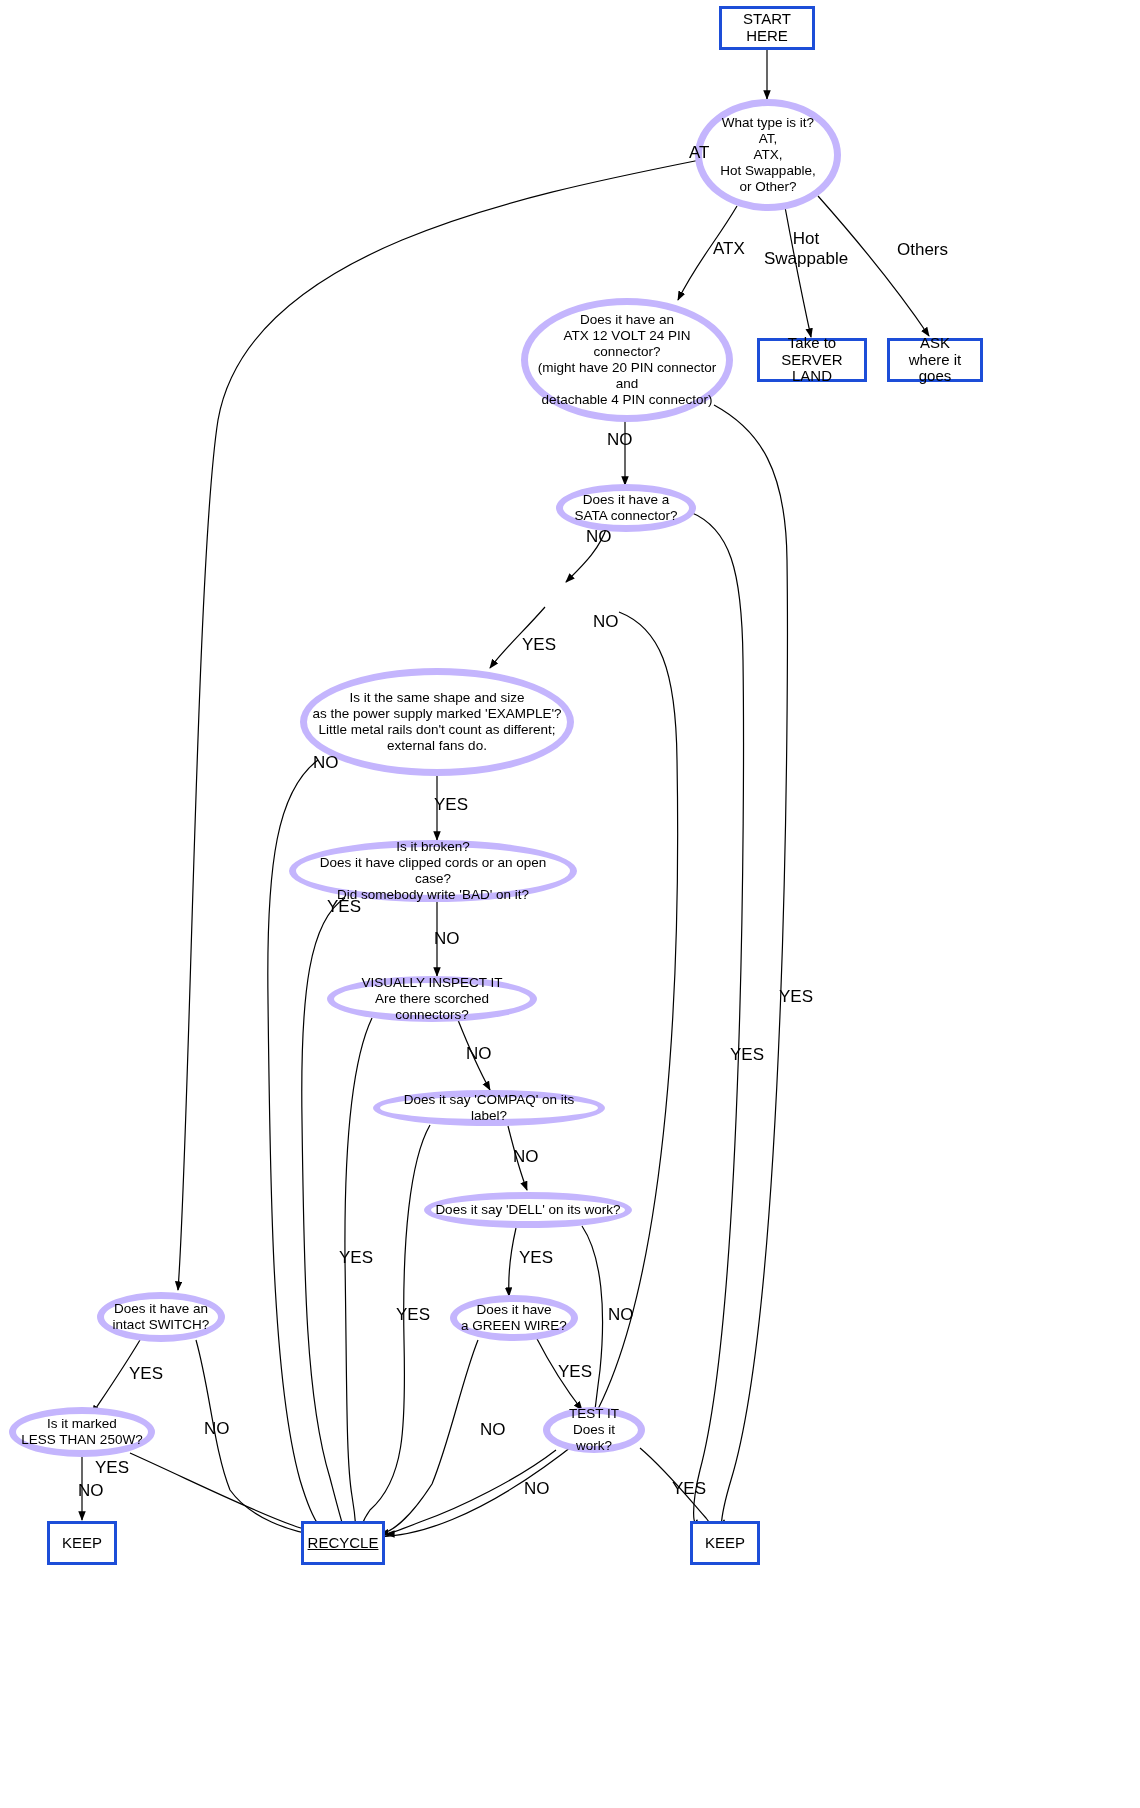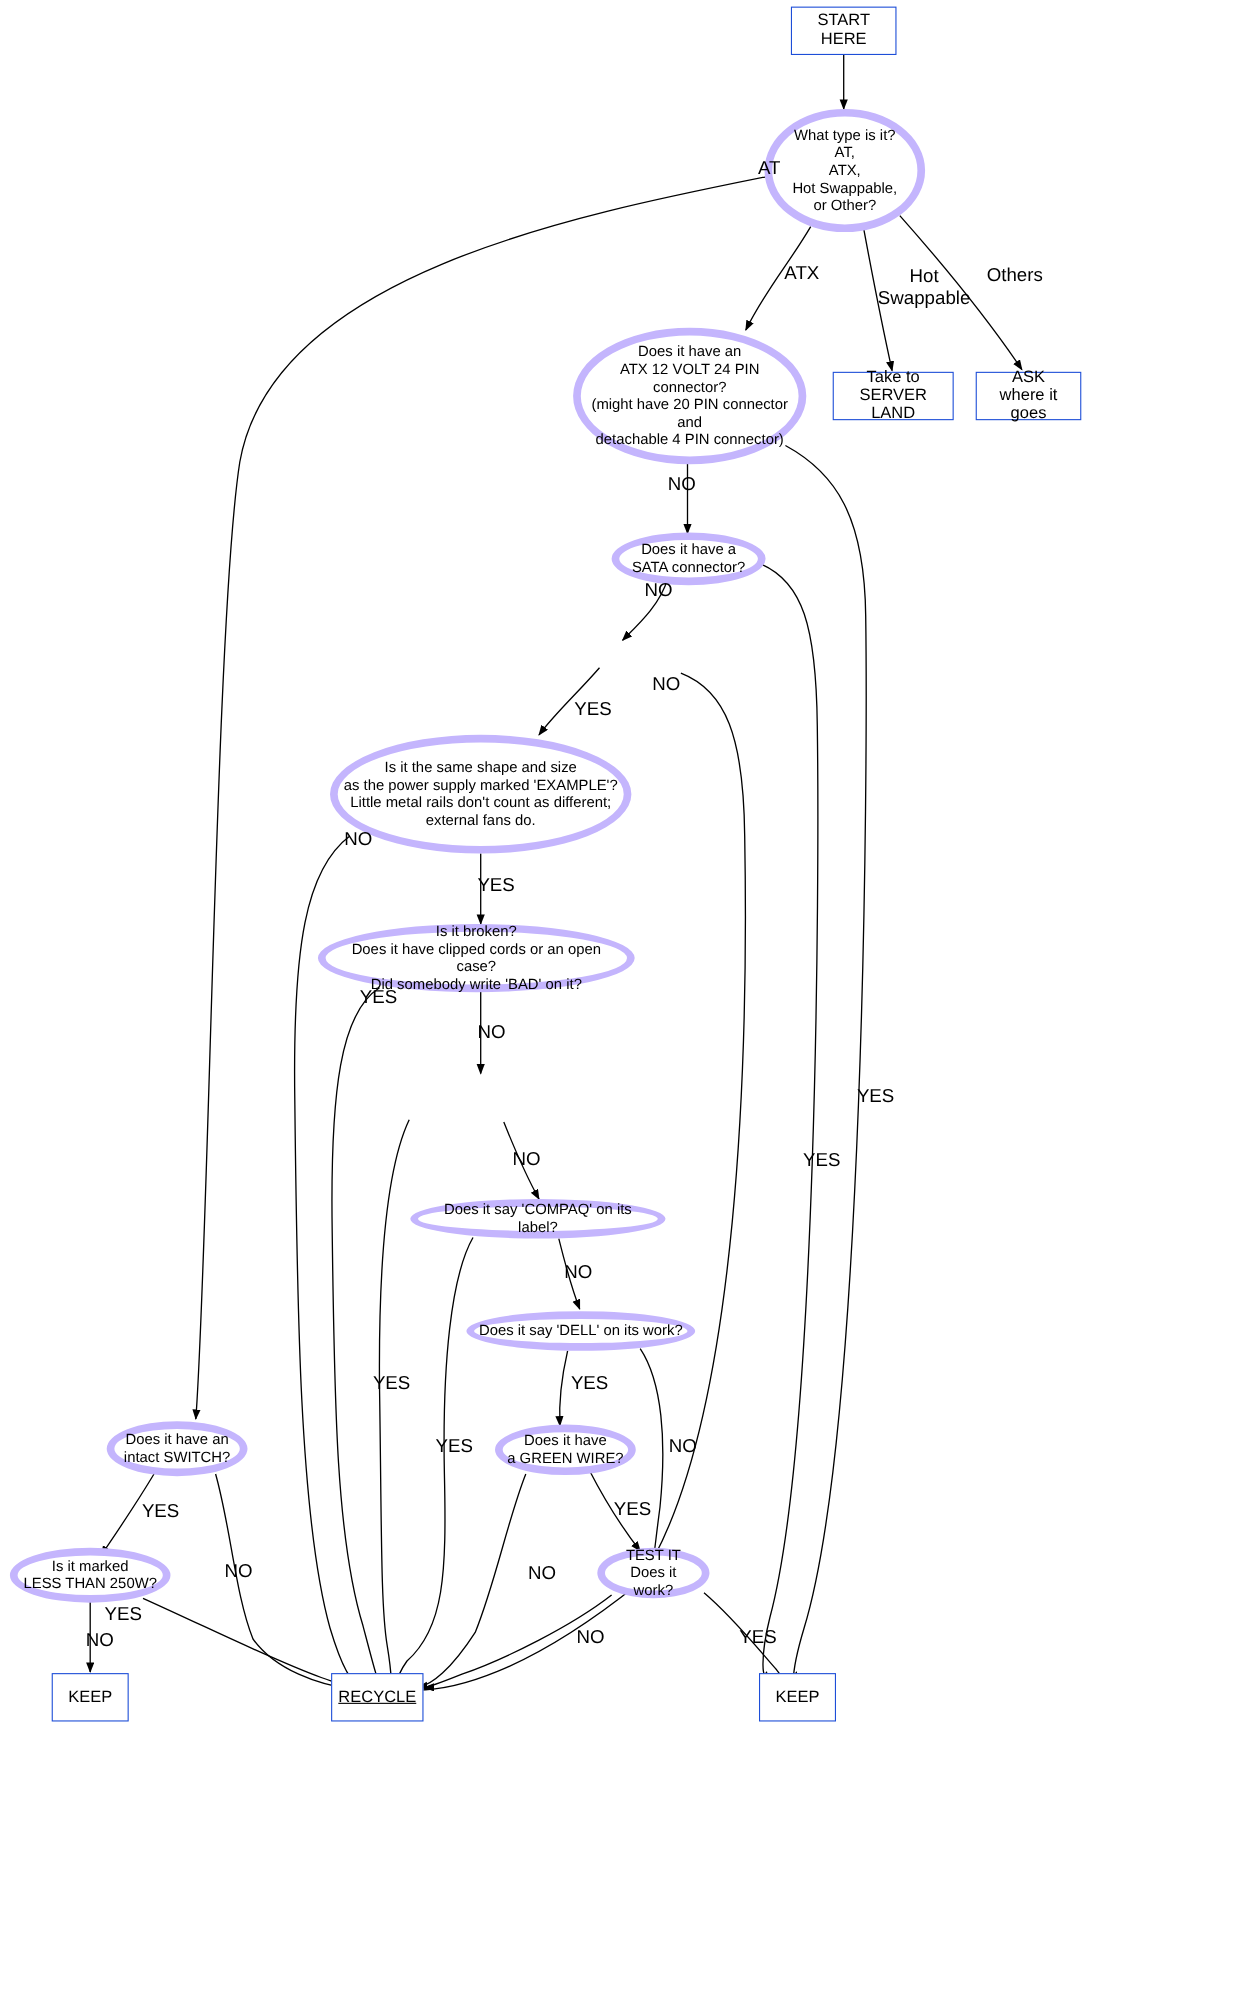--- a/index.html
+++ b/index.html
@@ -1,20 +1,20 @@
 <!DOCTYPE html>
 <html><head>
 <meta charset="utf-8">
 <style>
   html,body{margin:0;padding:0;background:#ffffff;}
   body{font-family:"Liberation Sans",sans-serif;color:#000;}
   #stage{position:relative;width:1140px;height:1808px;background:#fff;overflow:hidden;}
   #wires{position:absolute;left:0;top:0;width:1140px;height:1808px;}
   .node{position:absolute;box-sizing:border-box;display:flex;align-items:center;justify-content:center;text-align:center;background:#fff;}
-  .term{border:1px solid #1d4ed8;}
+  .term{border:3px solid #1d4ed8;}
   .term .t{line-height:1.12;font-size:15px;}
   .ell{border:7px solid #c4b5fd;border-radius:50%;}
   .ell .t{line-height:1.18;font-size:13.5px;}
   .elabel{position:absolute;font-size:17px;line-height:1;white-space:nowrap;background:transparent;}
   .t{display:block;padding:0 4px;}
 </style>
 </head>
 <body>
 
 <div id="stage">
@@ -125,20 +125,23 @@
 
 
   <div class="node ell" style="left:300px;top:668px;width:274px;height:108px;">
     <span class="t">Is it the same shape and size<br>as the power supply marked 'EXAMPLE'?<br>Little metal rails don't count as different;<br>external fans do.</span>
   </div>
 
   <div class="node ell" style="left:289px;top:840px;width:288px;height:62px;">
     <span class="t">Is it broken?<br>Does it have clipped cords or an open case?<br>Did somebody write 'BAD' on it?</span>
   </div>
 
+  <div class="node ell" style="left:327px;top:976px;width:210px;height:46px;">
+    <span class="t">VISUALLY INSPECT IT<br>Are there scorched connectors?</span>
+  </div>
 
   <div class="node ell" style="left:373px;top:1090px;width:232px;height:36px;">
     <span class="t">Does it say 'COMPAQ' on its label?</span>
   </div>
 
   <div class="node ell" style="left:424px;top:1192px;width:208px;height:36px;">
     <span class="t">Does it say 'DELL' on its work?</span>
   </div>
 
   <div class="node ell" style="left:450px;top:1295px;width:128px;height:46px;">
@@ -152,21 +155,21 @@
   <div class="node ell" style="left:97px;top:1292px;width:128px;height:50px;">
     <span class="t">Does it have an<br>intact SWITCH?</span>
   </div>
 
   <div class="node ell" style="left:9px;top:1407px;width:146px;height:50px;">
     <span class="t">Is it marked<br>LESS THAN 250W?</span>
   </div>
 
   <div class="elabel" style="left:665px;top:144px;margin-left:24px;">AT</div>
   <div class="elabel" style="left:713px;top:240px;">ATX</div>
-  <div class="elabel" style="left:798px;top:229px;white-space:pre;text-align:center;line-height:1.15;margin-top:12px;">Hot<br>Swappable</div>
+  <div class="elabel" style="left:764px;top:229px;white-space:pre;text-align:center;line-height:1.15;">Hot<br>Swappable</div>
   <div class="elabel" style="left:897px;top:241px;">Others</div>
 
   <div class="elabel" style="left:607px;top:431px;">NO</div>
   <div class="elabel" style="left:779px;top:988px;">YES</div>
 
   <div class="elabel" style="left:586px;top:528px;">NO</div>
   <div class="elabel" style="left:730px;top:1046px;">YES</div>
 
   <div class="elabel" style="left:522px;top:636px;">YES</div>
   <div class="elabel" style="left:593px;top:613px;">NO</div>

